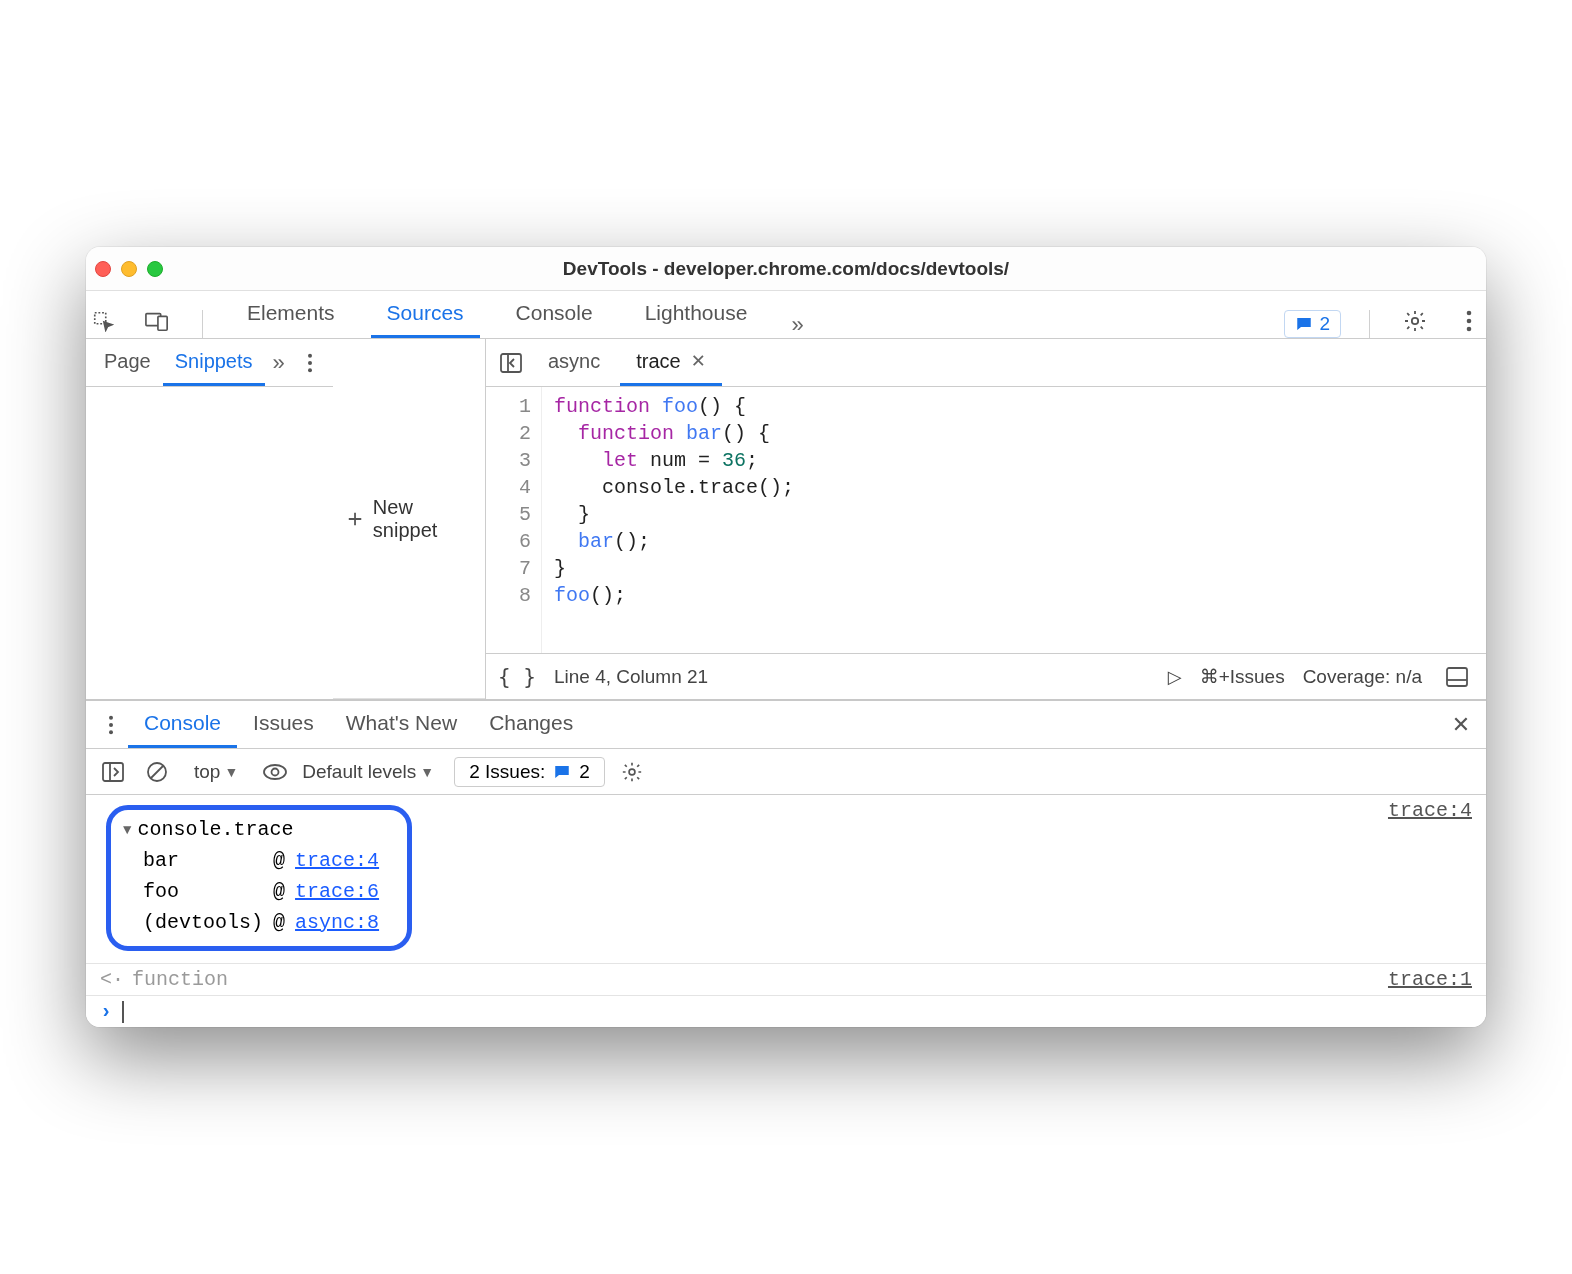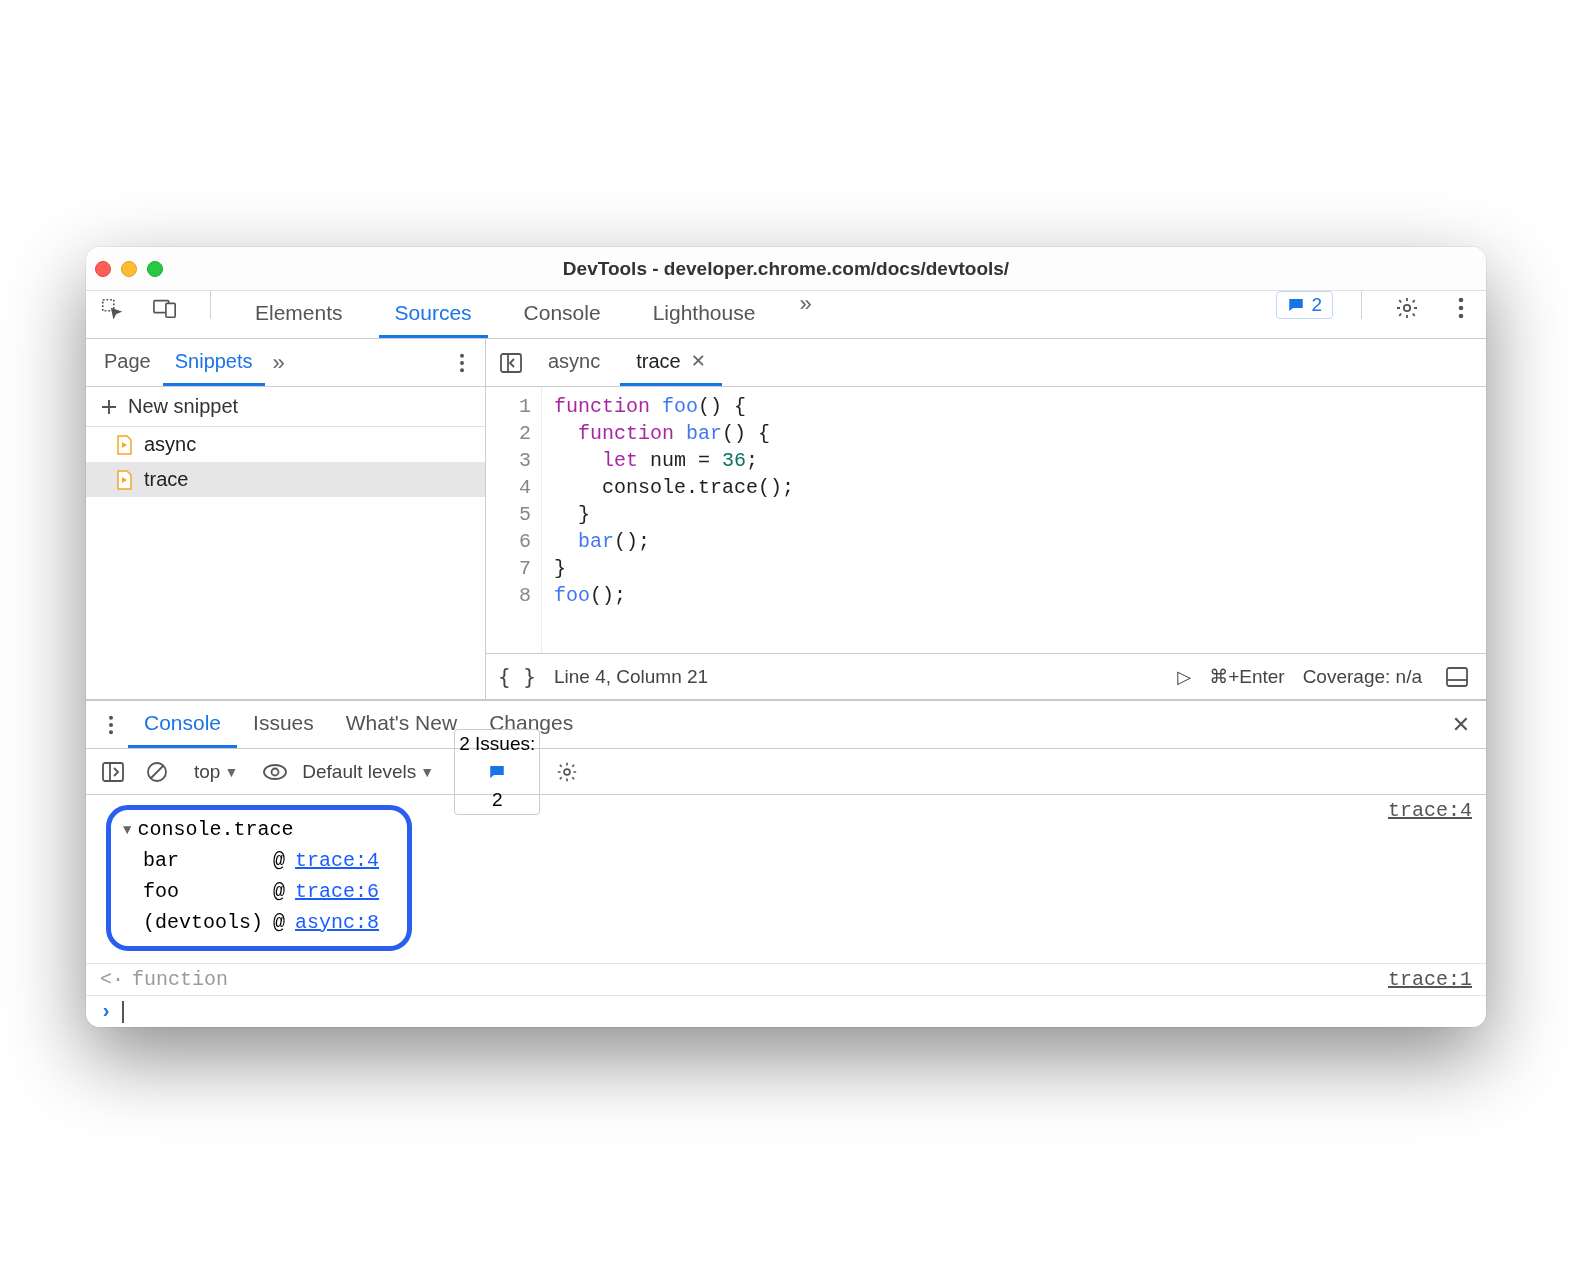--- a/index.html
+++ b/index.html
@@ -35,23 +35,23 @@
   .dot { width: 16px; height: 16px; border-radius: 50%; }
   .dot.red { background: #ff5f57; border:1px solid #e14640;}
   .dot.yellow { background: #febc2e; border:1px solid #dfa023;}
   .dot.green { background: #28c840; border:1px solid #1dad2c;}
   .title-center {
     position: absolute; left:0; right:0; text-align:center;
     font-weight: 600; font-size: 19px; color:#333;
     pointer-events: none;
   }
   .toolbar {
-    display: flex; align-items: flex-start; height: 48px;
+    display: flex; align-items: flex-end; height: 48px;
     border-bottom: 1px solid #ccc;
-    padding: 0 8px;
+    padding: 0 0;
     gap: 20px;
   }
   .toolbar .sep { width:1px; background:#d0d0d0; height: 28px; margin: 0 8px; }
   .tab {
     padding: 10px 16px; font-size: 21px; color:#555;
     cursor: pointer;
     border-bottom: 3px solid transparent;
     display: flex; align-items: center; gap: 6px;
   }
   .tab.active { color:#1a73e8; border-bottom-color:#1a73e8; }
@@ -62,21 +62,21 @@
   .badge-pill {
     display:flex; align-items:center; gap:6px;
     border:1px solid #c2d7f2; background:#fff;
     padding: 2px 10px; border-radius: 4px;
     color:#1a73e8; font-size:19px; font-weight:500;
   }
   .main-split {
     display:flex; height: 360px;
   }
   .sidebar {
-    width: 400px; border-right:1px solid #ccc; display:flex; flex-direction:column;
+    width: 400px; border-right:1px solid #ccc; display:flex; flex-direction:row;
   }
   .sidebar-tabs {
     display:flex; align-items:center; border-bottom:1px solid #ccc;
     padding: 0 6px; height: 48px;
   }
   .sidebar-tabs .tab { font-size:20px; padding: 10px 12px; }
   .new-snippet {
     display:flex; align-items:center; gap:10px;
     padding: 8px 14px; font-size:20px; color:#333;
     border-bottom:1px solid #e0e0e0; cursor:pointer;
@@ -294,21 +294,21 @@
 <span>}</span>
 <span class="name">foo</span><span>();</span></div>
       </div>
       <div class="editor-status">
         <div class="left">
           <span style="font-family:monospace;font-size:21px;">{ }</span>
           <span>Line 4, Column 21</span>
         </div>
         <div class="right">
           <span style="font-size:18px;">▷</span>
-          <span>⌘+Enter</span>
+          <span>⌘+Issues</span>
           <span>Coverage: n/a</span>
           <span class="icon-btn">
             <svg width="22" height="20" viewBox="0 0 22 20" fill="none" stroke="#555" stroke-width="1.8">
                 <rect x="1" y="1" width="20" height="18" rx="2"></rect>
                 <path d="M1 13h20"></path>
               </svg>
           </span>
         </div>
       </div>
     </div>
@@ -354,21 +354,21 @@
         <svg width="24" height="18" viewBox="0 0 24 18" fill="none" stroke="#555" stroke-width="1.8">
             <ellipse cx="12" cy="9" rx="11" ry="7"></ellipse>
             <circle cx="12" cy="9" r="3.5"></circle>
           </svg>
       </div>
       <div class="select-fake">
         <span>Default levels</span>
         <span class="tri">▼</span>
       </div>
       <div class="sep" style="height:24px"></div>
-      <div style="display:flex;align-items:center;gap:8px;border:1px solid #ccc;padding:3px 4px;border-radius:4px;flex-direction:column;">
+      <div style="display:flex;align-items:center;gap:8px;border:1px solid #ccc;padding:3px 14px;border-radius:4px;">
         <span style="font-size:19px;">2 Issues:</span>
         <svg width="18" height="18" viewBox="0 0 24 24" fill="#1a73e8">
             <path d="M3 4h18v12H8l-5 4z"></path>
           </svg>
         <span style="font-size:19px;">2</span>
       </div>
       <div class="icon-btn">
         <svg width="22" height="22" viewBox="0 0 24 24" fill="none" stroke="#555" stroke-width="1.8">
             <circle cx="12" cy="12" r="3.2"></circle>
             <path d="M12 2v3M12 19v3M4.2 4.2l2.1 2.1M17.7 17.7l2.1 2.1M2 12h3M19 12h3M4.2 19.8l2.1-2.1M17.7 6.3l2.1-2.1"></path>

